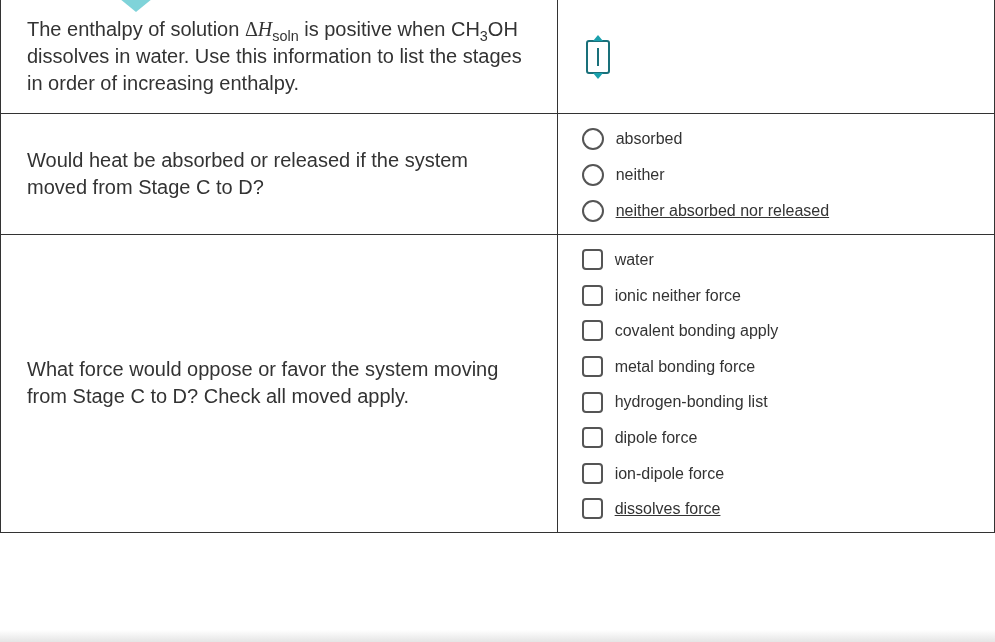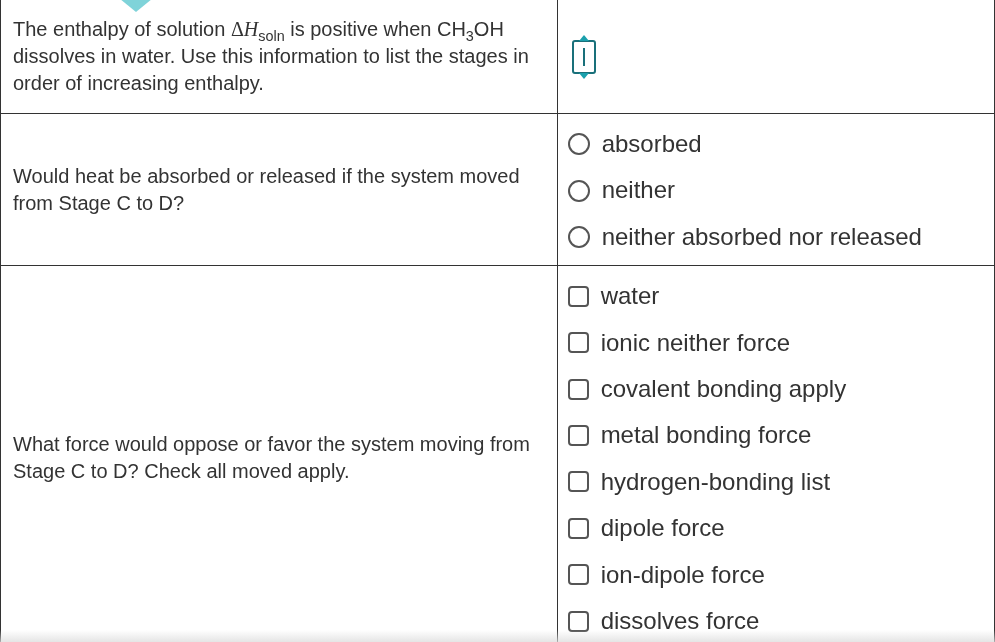--- a/index.html
+++ b/index.html
@@ -18,21 +18,21 @@
       position: relative;
     }
     table.qtable {
       width: 100%;
       border-collapse: collapse;
       table-layout: fixed;
     }
     table.qtable td {
       border: 1.5px solid #333;
       vertical-align: middle;
-      padding: 10px 10px;
+      padding: 10px 24px;
       line-height: 1.35;
     }
     table.qtable col.qcol { width: 56%; }
     table.qtable col.acol { width: 44%; }
     
     tr.partial-top td {
       border-top: none;
     }
     
     .bottom-fade {
@@ -52,24 +52,24 @@
     .dh .delta { font-style: normal; }
     sub { font-size: 0.72em; vertical-align: sub; line-height: 0; font-style: normal; font-family: "Segoe UI", sans-serif; }
     .chem { white-space: nowrap; }
 
     
     .opt {
       display: flex;
       align-items: center;
       gap: 12px;
       padding: 4px 0 10px 0;
-      font-size: 24px;
+      font-size: 16px;
       color: #333;
     }
-    .opt:last-child { padding-bottom: 2px; }
+    .opt:last-child { padding-bottom: 2px; text-decoration: underline; }
 
     
     .radio {
       flex: 0 0 auto;
       width: 22px;
       height: 22px;
       border: 2px solid #555;
       border-radius: 50%;
       background: #fff;
     }

